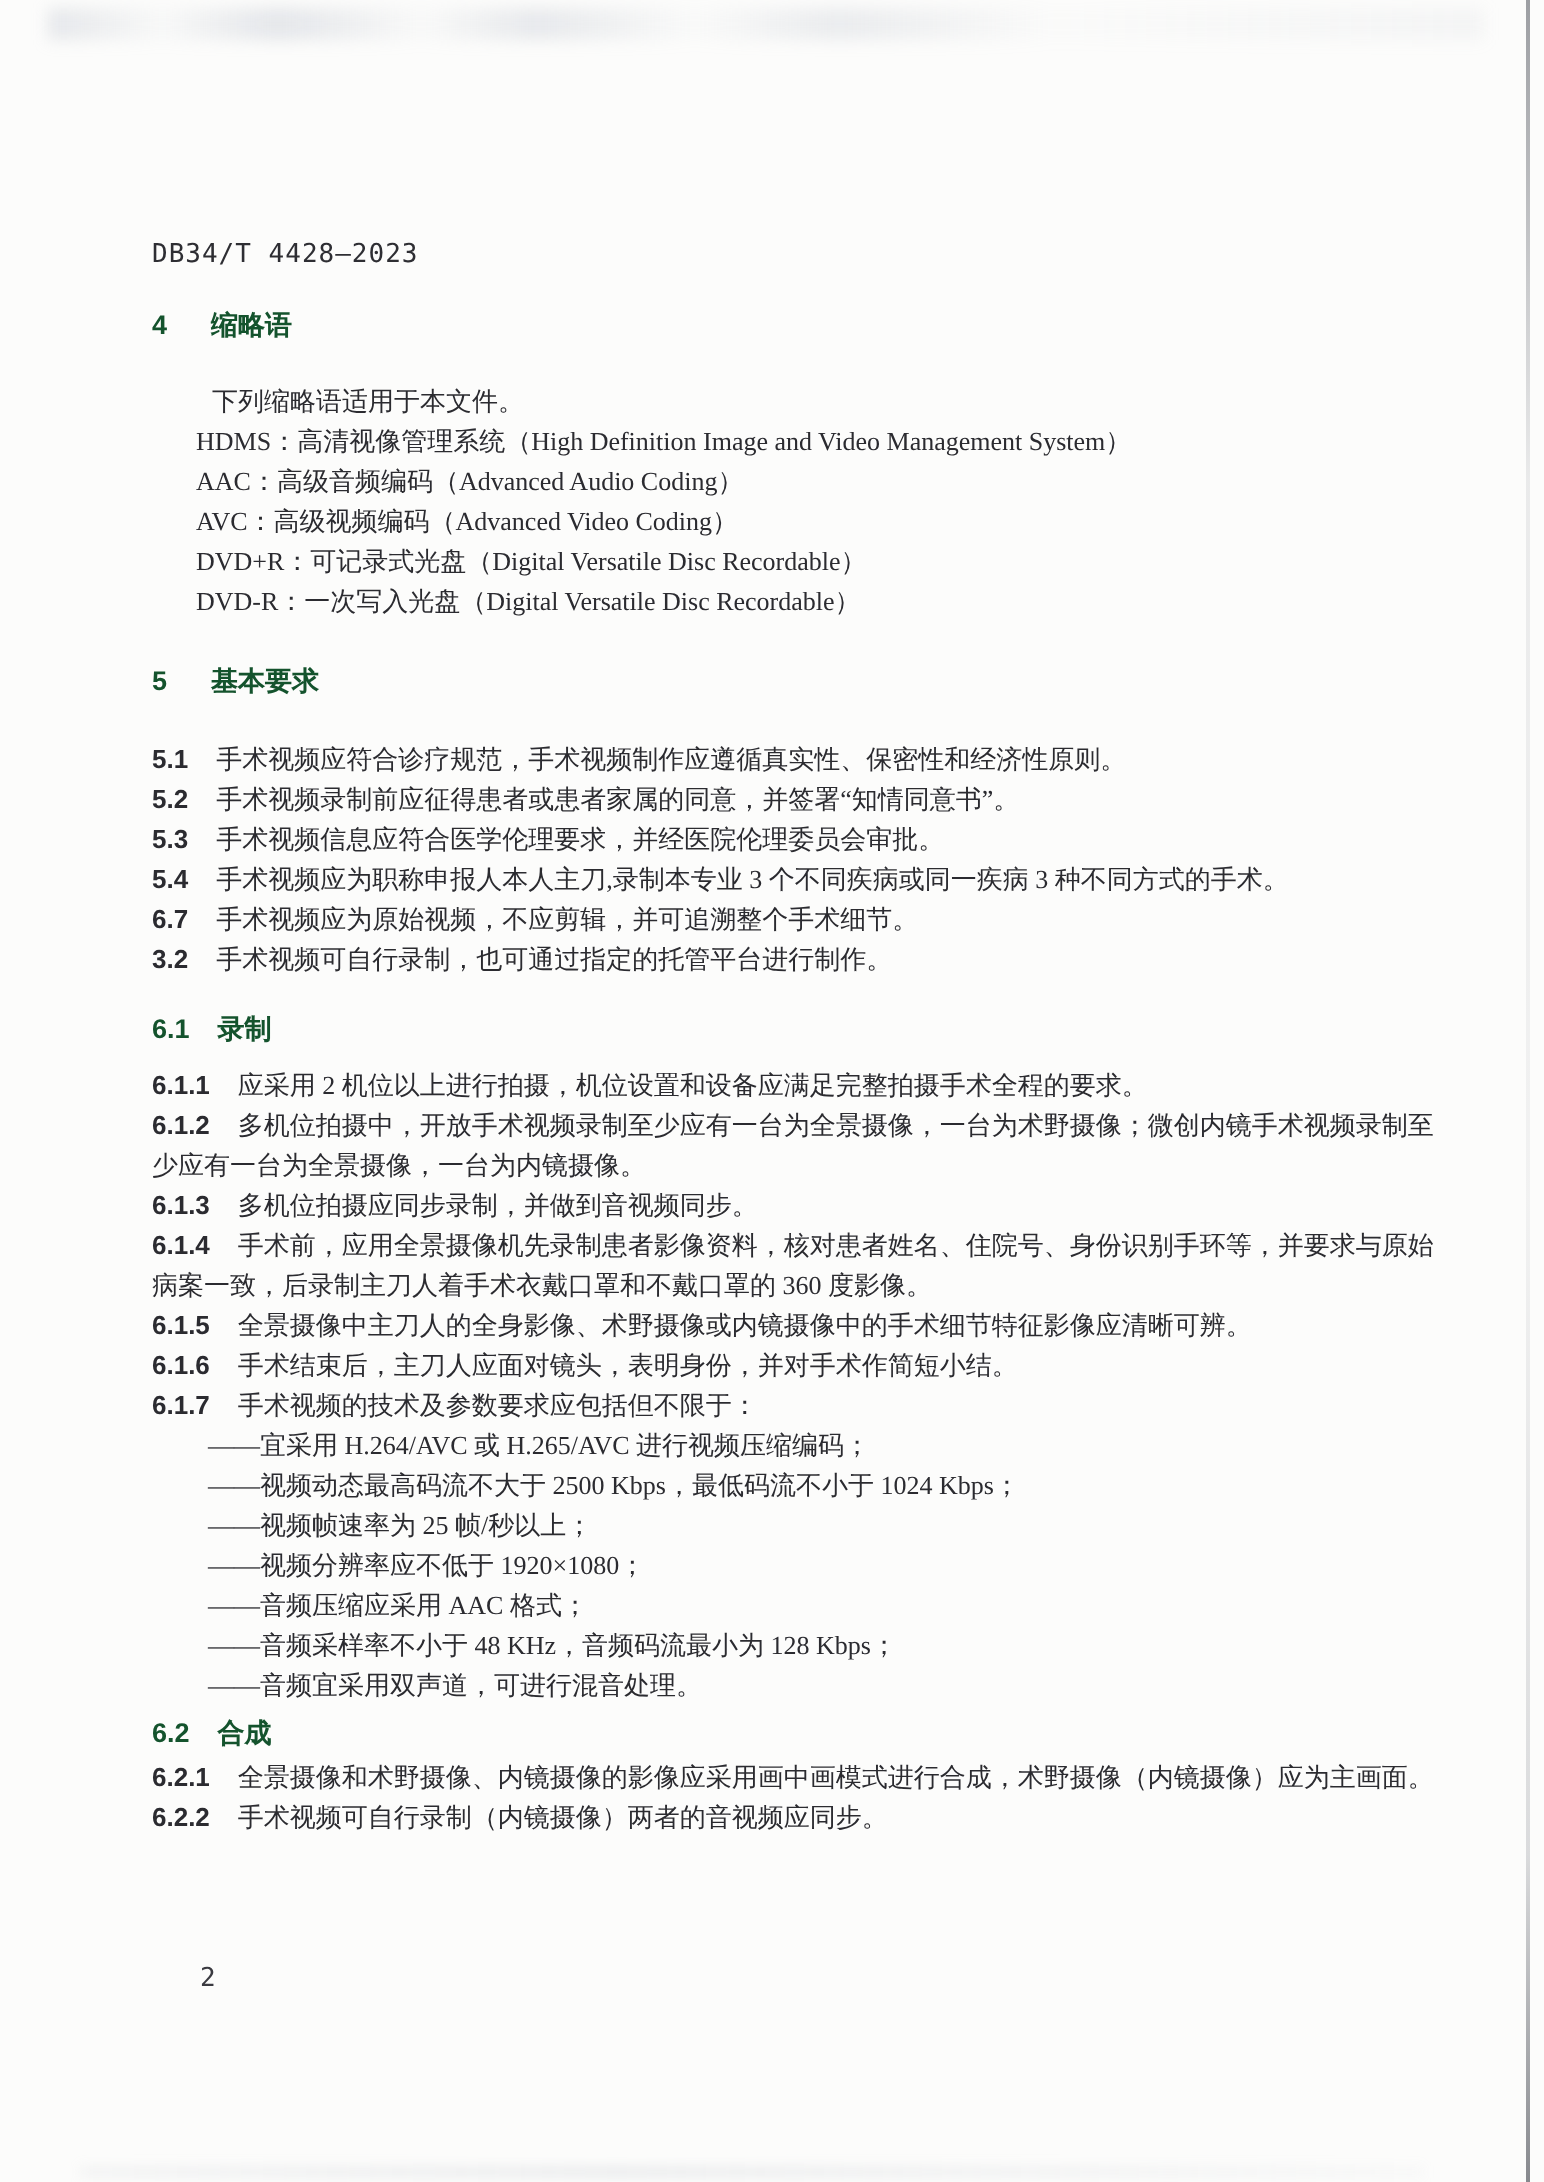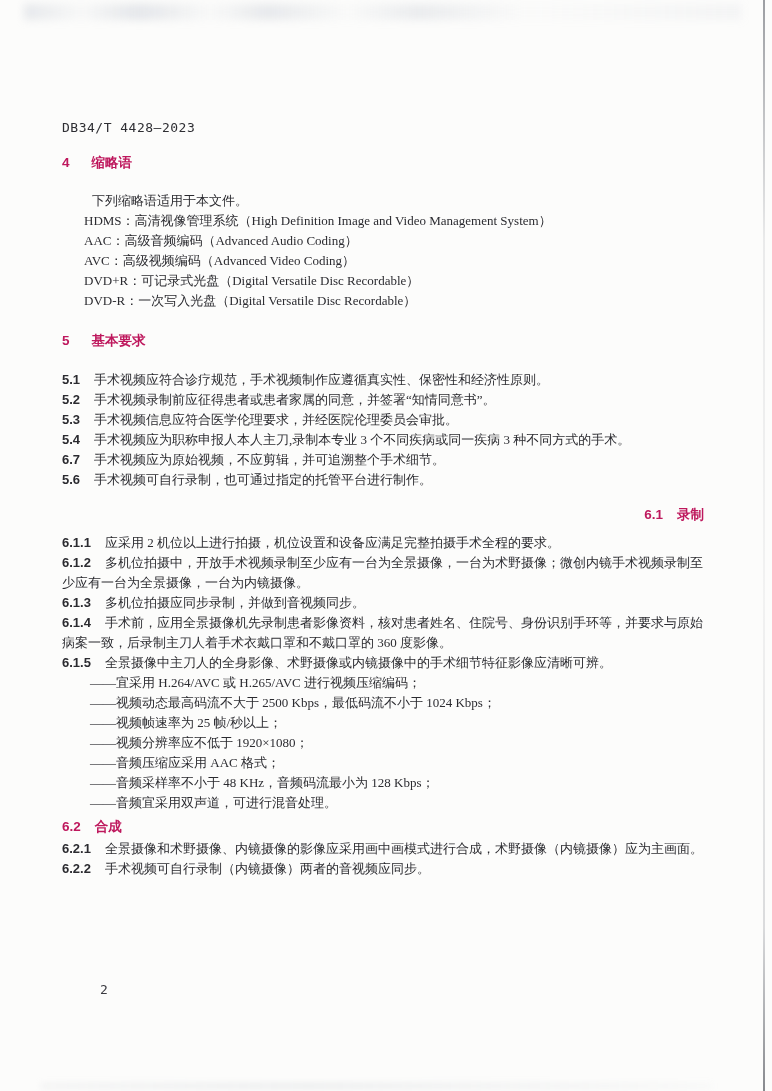--- a/index.html
+++ b/index.html
@@ -35,45 +35,45 @@
       rgba(140,143,150,.30) 85%,
       rgba(85,88,95,.70) 100%);
   }
   .edge-bottom{
     position:absolute;left:40px;right:60px;bottom:2px;height:6px;
     background:linear-gradient(90deg,
       rgba(180,185,195,.12),rgba(180,185,195,.22) 40%,rgba(180,185,195,.06));
     filter:blur(3px);
   }
   .content{
-    position:absolute;left:62px;top:118px;width:642px;
+    position:absolute;left:76px;top:118px;width:642px;
     font-size:13px;line-height:20px;
   }
   p{margin:0;padding:0;}
   .heading{
     font-family:"Liberation Sans","DejaVu Sans",sans-serif;
-    font-weight:bold;font-size:13.5px;color:#be185d;
+    font-weight:bold;font-size:13.5px;color:#14532d;
   }
   .heading .sec-no{margin-right:22px;}
   .subheading .sec-no{margin-right:14px;}
   .header-code{
     font-family:"DejaVu Sans Mono","Liberation Mono",monospace;
     font-size:13px;letter-spacing:.5px;color:#2e2e33;
   }
   .intro{margin-top:18px;text-indent:30px;}
   .abbr p{padding-left:22px;}
   .clause .num{
     font-family:"Liberation Sans","DejaVu Sans",sans-serif;
     font-weight:bold;margin-right:14px;white-space:nowrap;
   }
   .mt-sec4{margin-top:15px;}
   .mt-sec5{margin-top:20px;}
   .mt-51{margin-top:19px;}
   .mt-sec6{margin-top:17px;}
-  .mt-61{margin-top:15px;text-align:right;}
+  .mt-61{margin-top:15px;}
   .mt-611{margin-top:8px;}
   .mt-sec62{margin-top:4px;}
   .mt-621{margin-top:2px;}
   .tech-list p{padding-left:28px;}
   .page-number{
     position:absolute;left:100px;top:982px;
     font-size:13px;color:#3a3a40;
     font-family:"DejaVu Sans Mono","Liberation Mono",monospace;
   }
 </style>
@@ -102,31 +102,33 @@
     </div>
 
     <p class="heading mt-sec5">
       <span class="sec-no">5</span><span>基本要求</span>
     </p>
     <p class="clause mt-51"><span class="num">5.1</span><span>手术视频应符合诊疗规范，手术视频制作应遵循真实性、保密性和经济性原则。</span></p>
     <p class="clause"><span class="num">5.2</span><span>手术视频录制前应征得患者或患者家属的同意，并签署“知情同意书”。</span></p>
     <p class="clause"><span class="num">5.3</span><span>手术视频信息应符合医学伦理要求，并经医院伦理委员会审批。</span></p>
     <p class="clause"><span class="num">5.4</span><span>手术视频应为职称申报人本人主刀,录制本专业 3 个不同疾病或同一疾病 3 种不同方式的手术。</span></p>
     <p class="clause"><span class="num">6.7</span><span>手术视频应为原始视频，不应剪辑，并可追溯整个手术细节。</span></p>
-    <p class="clause"><span class="num">5.6</span><span>手术视频可自行录制，也可通过指定的托管平台进行制作。</span></p>
+    <p class="clause"><span class="num">3.2</span><span>手术视频可自行录制，也可通过指定的托管平台进行制作。</span></p>
 
 
     <p class="heading subheading mt-61">
       <span class="sec-no">6.1</span><span>录制</span>
     </p>
     <p class="clause mt-611"><span class="num">6.1.1</span><span>应采用 2 机位以上进行拍摄，机位设置和设备应满足完整拍摄手术全程的要求。</span></p>
     <p class="clause"><span class="num">6.1.2</span><span>多机位拍摄中，开放手术视频录制至少应有一台为全景摄像，一台为术野摄像；微创内镜手术视频录制至少应有一台为全景摄像，一台为内镜摄像。</span></p>
     <p class="clause"><span class="num">6.1.3</span><span>多机位拍摄应同步录制，并做到音视频同步。</span></p>
     <p class="clause"><span class="num">6.1.4</span><span>手术前，应用全景摄像机先录制患者影像资料，核对患者姓名、住院号、身份识别手环等，并要求与原始病案一致，后录制主刀人着手术衣戴口罩和不戴口罩的 360 度影像。</span></p>
     <p class="clause"><span class="num">6.1.5</span><span>全景摄像中主刀人的全身影像、术野摄像或内镜摄像中的手术细节特征影像应清晰可辨。</span></p>
+    <p class="clause"><span class="num">6.1.6</span><span>手术结束后，主刀人应面对镜头，表明身份，并对手术作简短小结。</span></p>
+    <p class="clause"><span class="num">6.1.7</span><span>手术视频的技术及参数要求应包括但不限于：</span></p>
 
     <div class="tech-list">
       <p>——宜采用 H.264/AVC 或 H.265/AVC 进行视频压缩编码；</p>
       <p>——视频动态最高码流不大于 2500 Kbps，最低码流不小于 1024 Kbps；</p>
       <p>——视频帧速率为 25 帧/秒以上；</p>
       <p>——视频分辨率应不低于 1920×1080；</p>
       <p>——音频压缩应采用 AAC 格式；</p>
       <p>——音频采样率不小于 48 KHz，音频码流最小为 128 Kbps；</p>
       <p>——音频宜采用双声道，可进行混音处理。</p>
     </div>

